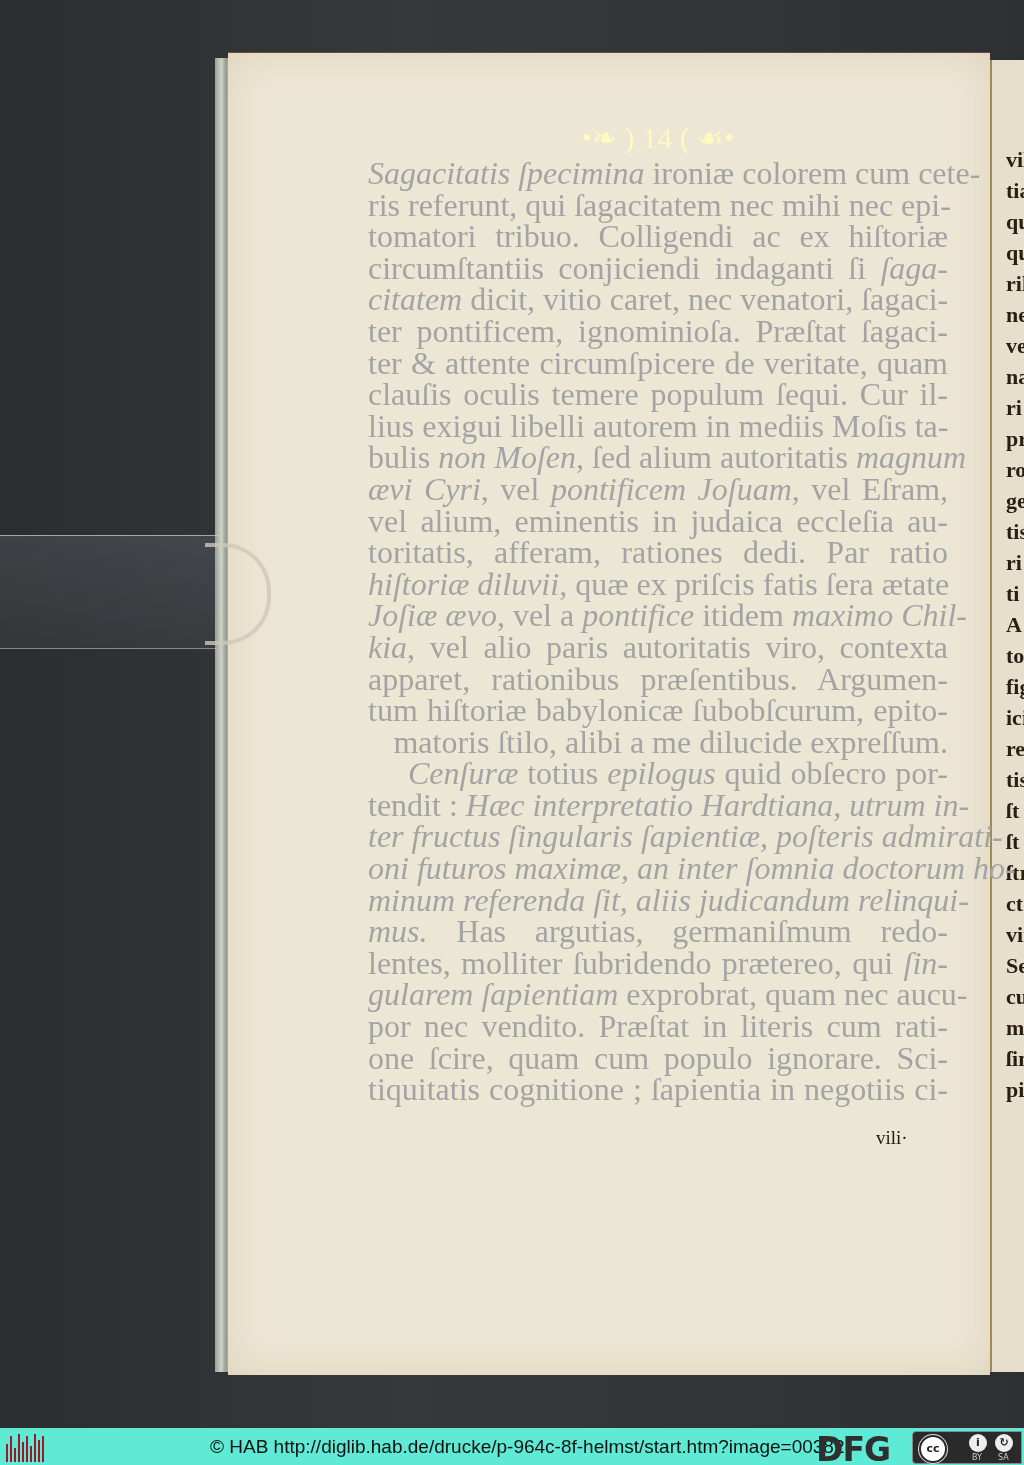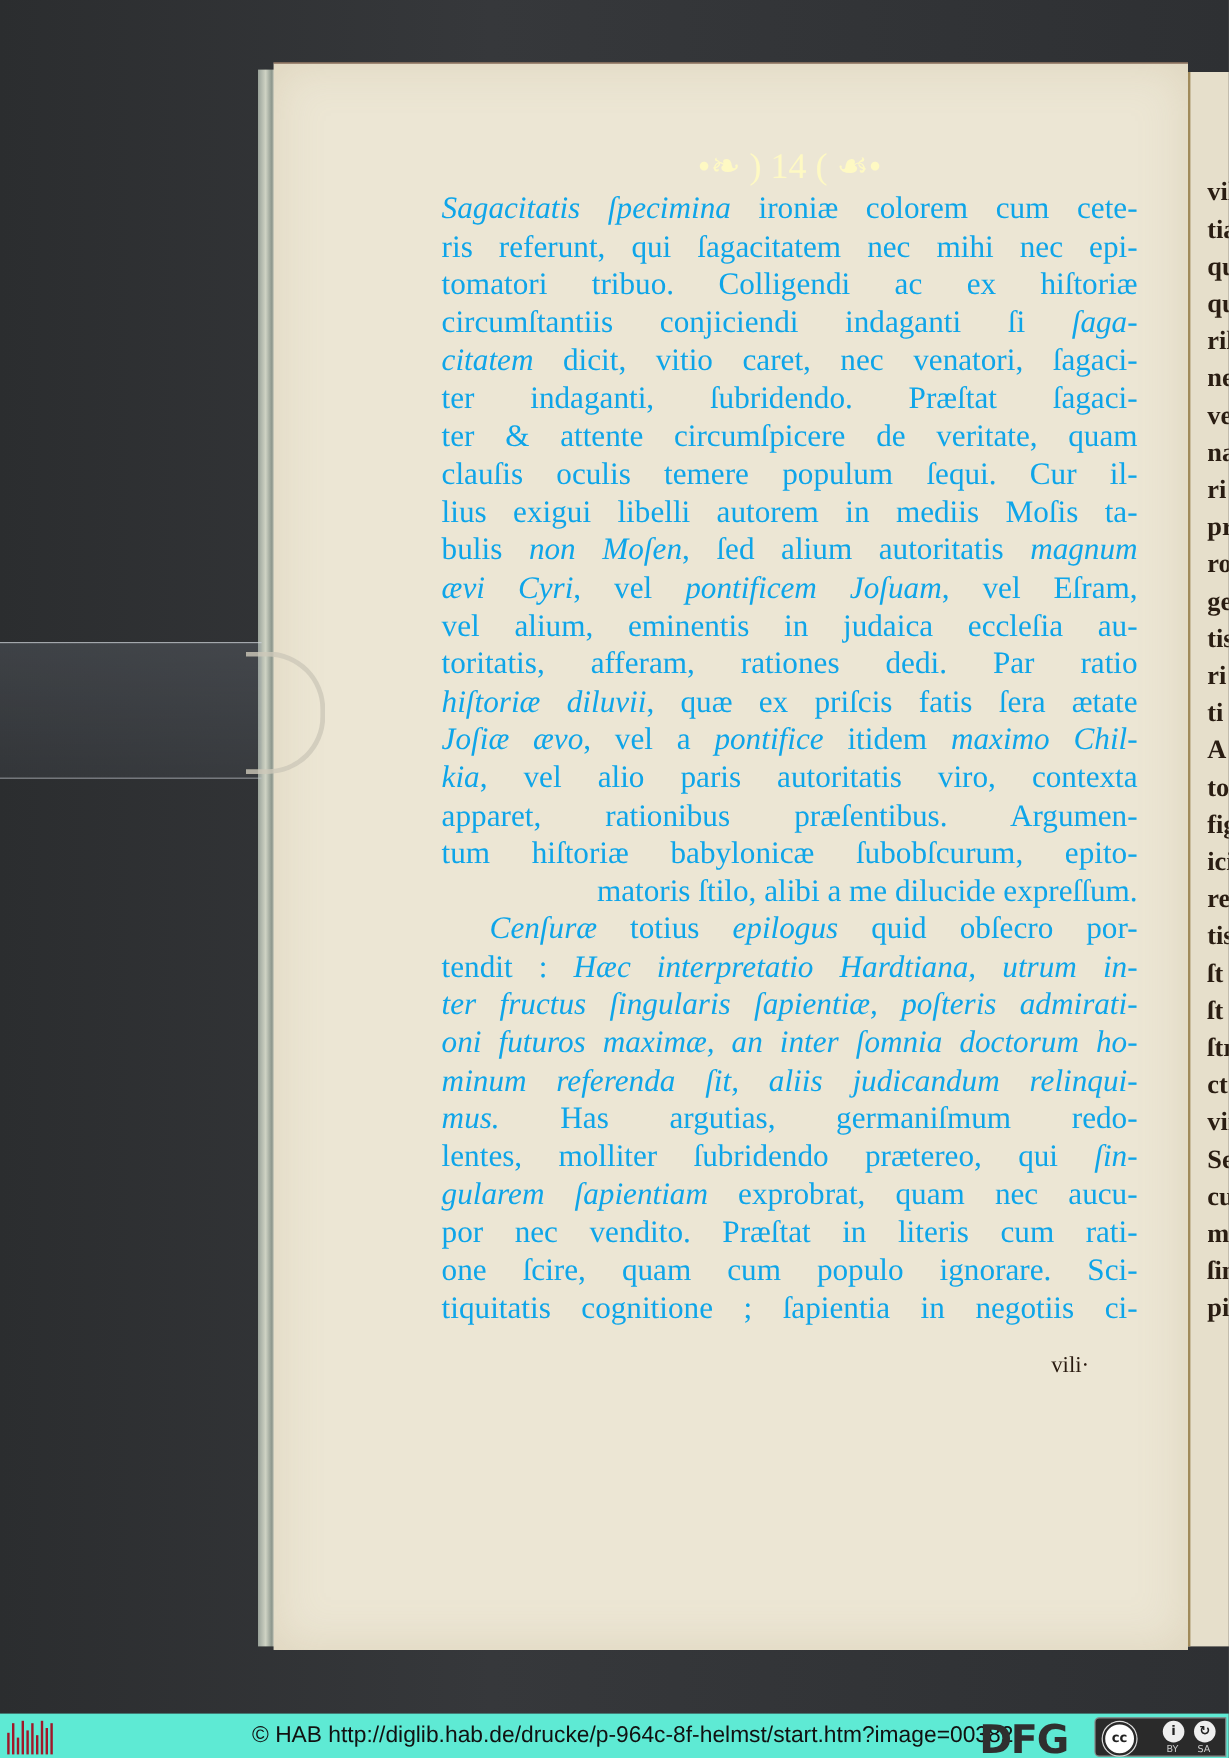--- a/index.html
+++ b/index.html
@@ -15,22 +15,22 @@
   .page-edge{position:absolute;left:215px;top:58px;width:16px;height:1314px;
     background:linear-gradient(90deg,#9aa39a,#cfd3c4 40%,#8f998f 70%,#d6d3c2);}
   .page{position:absolute;left:228px;top:52px;width:762px;height:1322px;background:#ece6d4;
     box-shadow:inset 0 0 40px rgba(180,160,120,0.25);border-top:1px solid #6a4a35;}
   .next-page{position:absolute;left:990px;top:60px;width:34px;height:1312px;background:#e6dfcb;
     border-left:2px solid #a08a5a;overflow:hidden;}
   .next-page .frag{font-family:"Liberation Serif",serif;font-size:22px;line-height:31px;color:#2a1d12;
     padding-left:14px;padding-top:84px;white-space:pre;font-weight:bold;}
   .header{position:absolute;left:528px;top:120px;width:260px;text-align:center;font-family:"Liberation Serif",serif;
     font-size:30px;color:#fef9c3;}
-  .text{position:absolute;left:368px;top:158px;width:580px;font-family:"Liberation Serif",serif;font-size:26px;
-    line-height:31.6px;color:#0ea5e9;}
+  .text{position:absolute;left:368px;top:158px;width:580px;font-family:"Liberation Serif",serif;font-size:32px;
+    line-height:31.6px;color:#a3a3a3;}
   .line{white-space:nowrap;text-align:justify;text-align-last:justify;display:block;height:31.6px;}
   .line.last{text-align-last:right;}
   .line i{font-style:italic;}
   .indent{padding-left:40px;}
   .footer{position:absolute;left:0;top:1428px;width:1024px;height:37px;background:#5eead4;}
   .hab-logo{position:absolute;left:6px;top:4px;width:40px;height:30px;display:flex;gap:2px;align-items:flex-end;}
   .hab-logo span{display:block;width:2px;background:#a1172a;}
   .url{position:absolute;left:210px;top:8px;font-family:"Liberation Sans",sans-serif;font-size:19px;color:#111;}
   .dfg{position:absolute;left:816px;top:2px;font-family:"DejaVu Sans",sans-serif;font-weight:bold;font-size:33px;
     letter-spacing:-1px;color:#2f2f2f;}
@@ -89,21 +89,21 @@
 <div class="header">
   <span>•❧ ) </span><span>14</span><span> ( ☙•</span>
 </div>
 
 <div class="text" id="body-text">
     <span class="line"><i>Sagacitatis ſpecimina</i><span> ironiæ colorem cum cete-</span></span>
     <span class="line"><span>ris referunt, qui ſagacitatem nec mihi nec epi-</span></span>
     <span class="line"><span>tomatori tribuo.  Colligendi ac ex hiſtoriæ</span></span>
     <span class="line"><span>circumſtantiis conjiciendi indaganti ſi </span><i>ſaga-</i></span>
     <span class="line"><i>citatem</i><span> dicit, vitio caret, nec venatori, ſagaci-</span></span>
-    <span class="line"><span>ter indaganti, ſubridendo.  Præſtat ſagaci-</span></span>
+    <span class="line"><span>ter pontificem, ignominioſa.  Præſtat ſagaci-</span></span>
     <span class="line"><span>ter &amp; attente circumſpicere de veritate, quam</span></span>
     <span class="line"><span>clauſis oculis temere populum ſequi.  Cur il-</span></span>
     <span class="line"><span>lius exigui libelli autorem in mediis Moſis ta-</span></span>
     <span class="line"><span>bulis </span><i>non Moſen</i><span>, ſed alium autoritatis </span><i>magnum</i></span>
     <span class="line"><i>ævi Cyri</i><span>, vel </span><i>pontificem Joſuam</i><span>, vel Eſram,</span></span>
     <span class="line"><span>vel alium, eminentis in judaica eccleſia au-</span></span>
     <span class="line"><span>toritatis, afferam, rationes dedi.  Par ratio</span></span>
     <span class="line"><i>hiſtoriæ diluvii</i><span>, quæ ex priſcis fatis ſera ætate</span></span>
     <span class="line"><i>Joſiæ ævo</i><span>, vel a </span><i>pontifice</i><span> itidem </span><i>maximo Chil-</i></span>
     <span class="line"><i>kia</i><span>, vel alio paris autoritatis viro, contexta</span></span>

